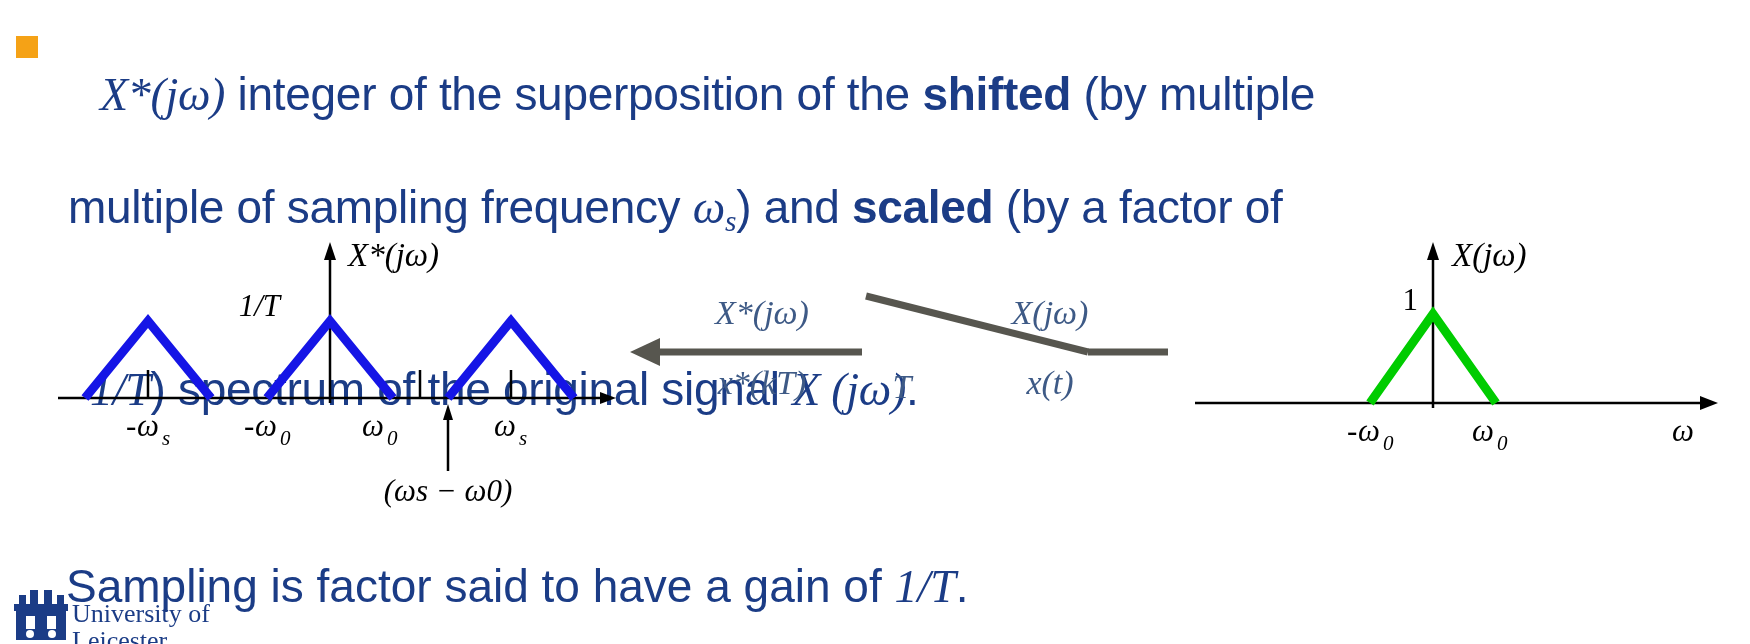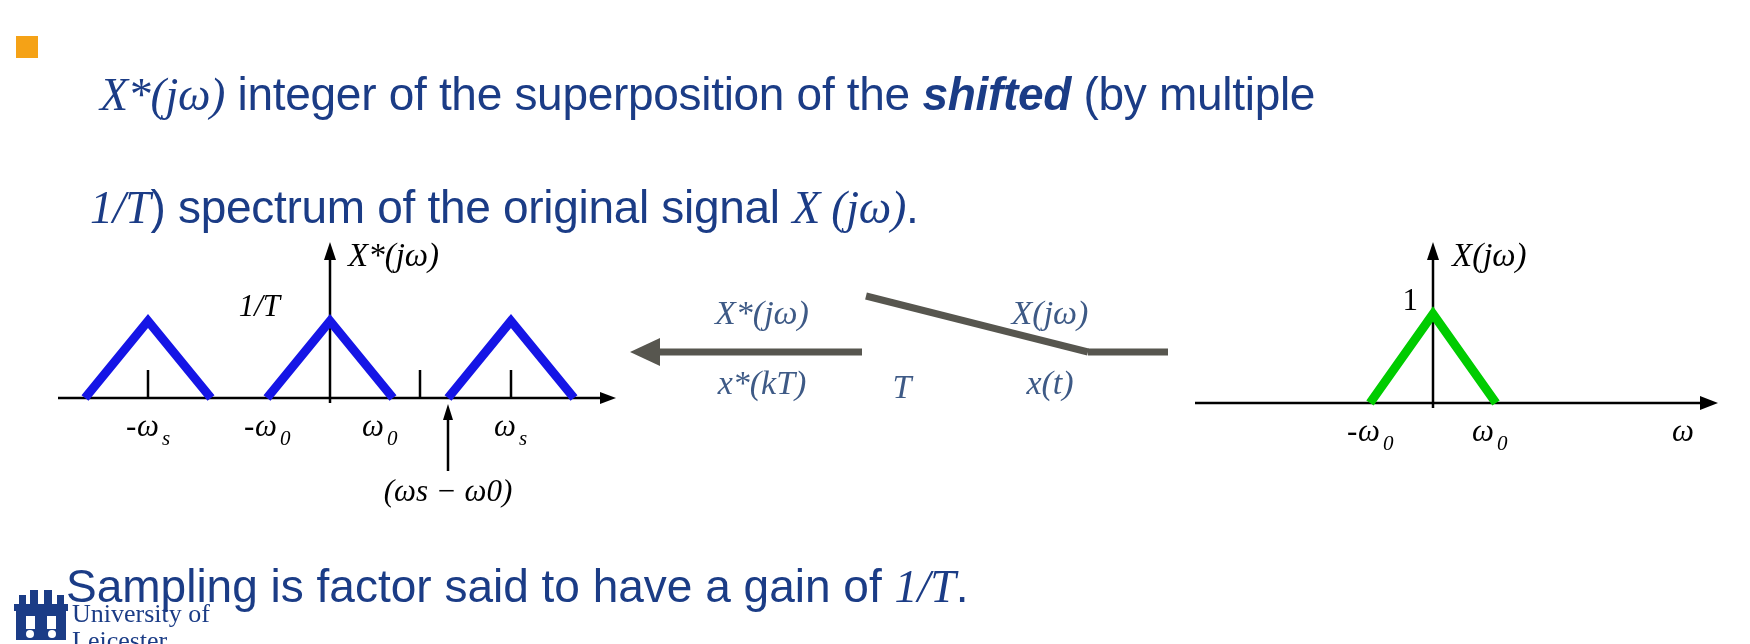--- a/index.html
+++ b/index.html
@@ -38,21 +38,21 @@
     color: #1B3C86;
     font-size: 46px;
     line-height: 56px;
     letter-spacing: -0.3px;
     white-space: pre-wrap;
   }
   .bullet-text .l2 { display: block; padding-left: 18px; }
   .bullet-text .l3 { display: block; padding-left: 40px; }
 
   .mi { font-family: "Liberation Serif", serif; font-style: italic; }
-  .bi { font-weight: bold; font-style: italic; }
+  .bi { font-weight: bold; }
   .sub { font-size: 0.64em; vertical-align: -0.28em; font-family: "Liberation Serif", serif; font-style: italic;}
 
   
   .figure {
     position: absolute;
     left: 0px;
     top: 228px;
     width: 1750px;
     height: 300px;
   }
@@ -96,20 +96,21 @@
     white-space: nowrap;
   }
 </style>
 </head>
 <body>
 
 <div class="bullet-block">
   <div class="bullet-square"></div>
   <div class="bullet-text">
     <span class="mi">X*(jω)</span><span> integer of the superposition of the </span><span class="bi">shifted</span><span> (by multiple</span>
+    <span class="l2"><span>multiple of sampling frequency </span><span class="mi">ω</span><span class="sub">s</span><span>) and </span><span class="bi">scaled</span><span> (by a factor of</span></span>
     <span class="l3"><span class="mi">1/T</span><span>) spectrum of the original signal </span><span class="mi">X (jω)</span><span>.</span></span>
   </div>
 </div>
 
 <div class="figure">
 <svg width="1750" height="300" viewBox="0 0 1750 300" xmlns="http://www.w3.org/2000/svg">
 
   <g>
 
     <line x1="58" y1="170" x2="600" y2="170" stroke="#000000" stroke-width="2.5"></line>

